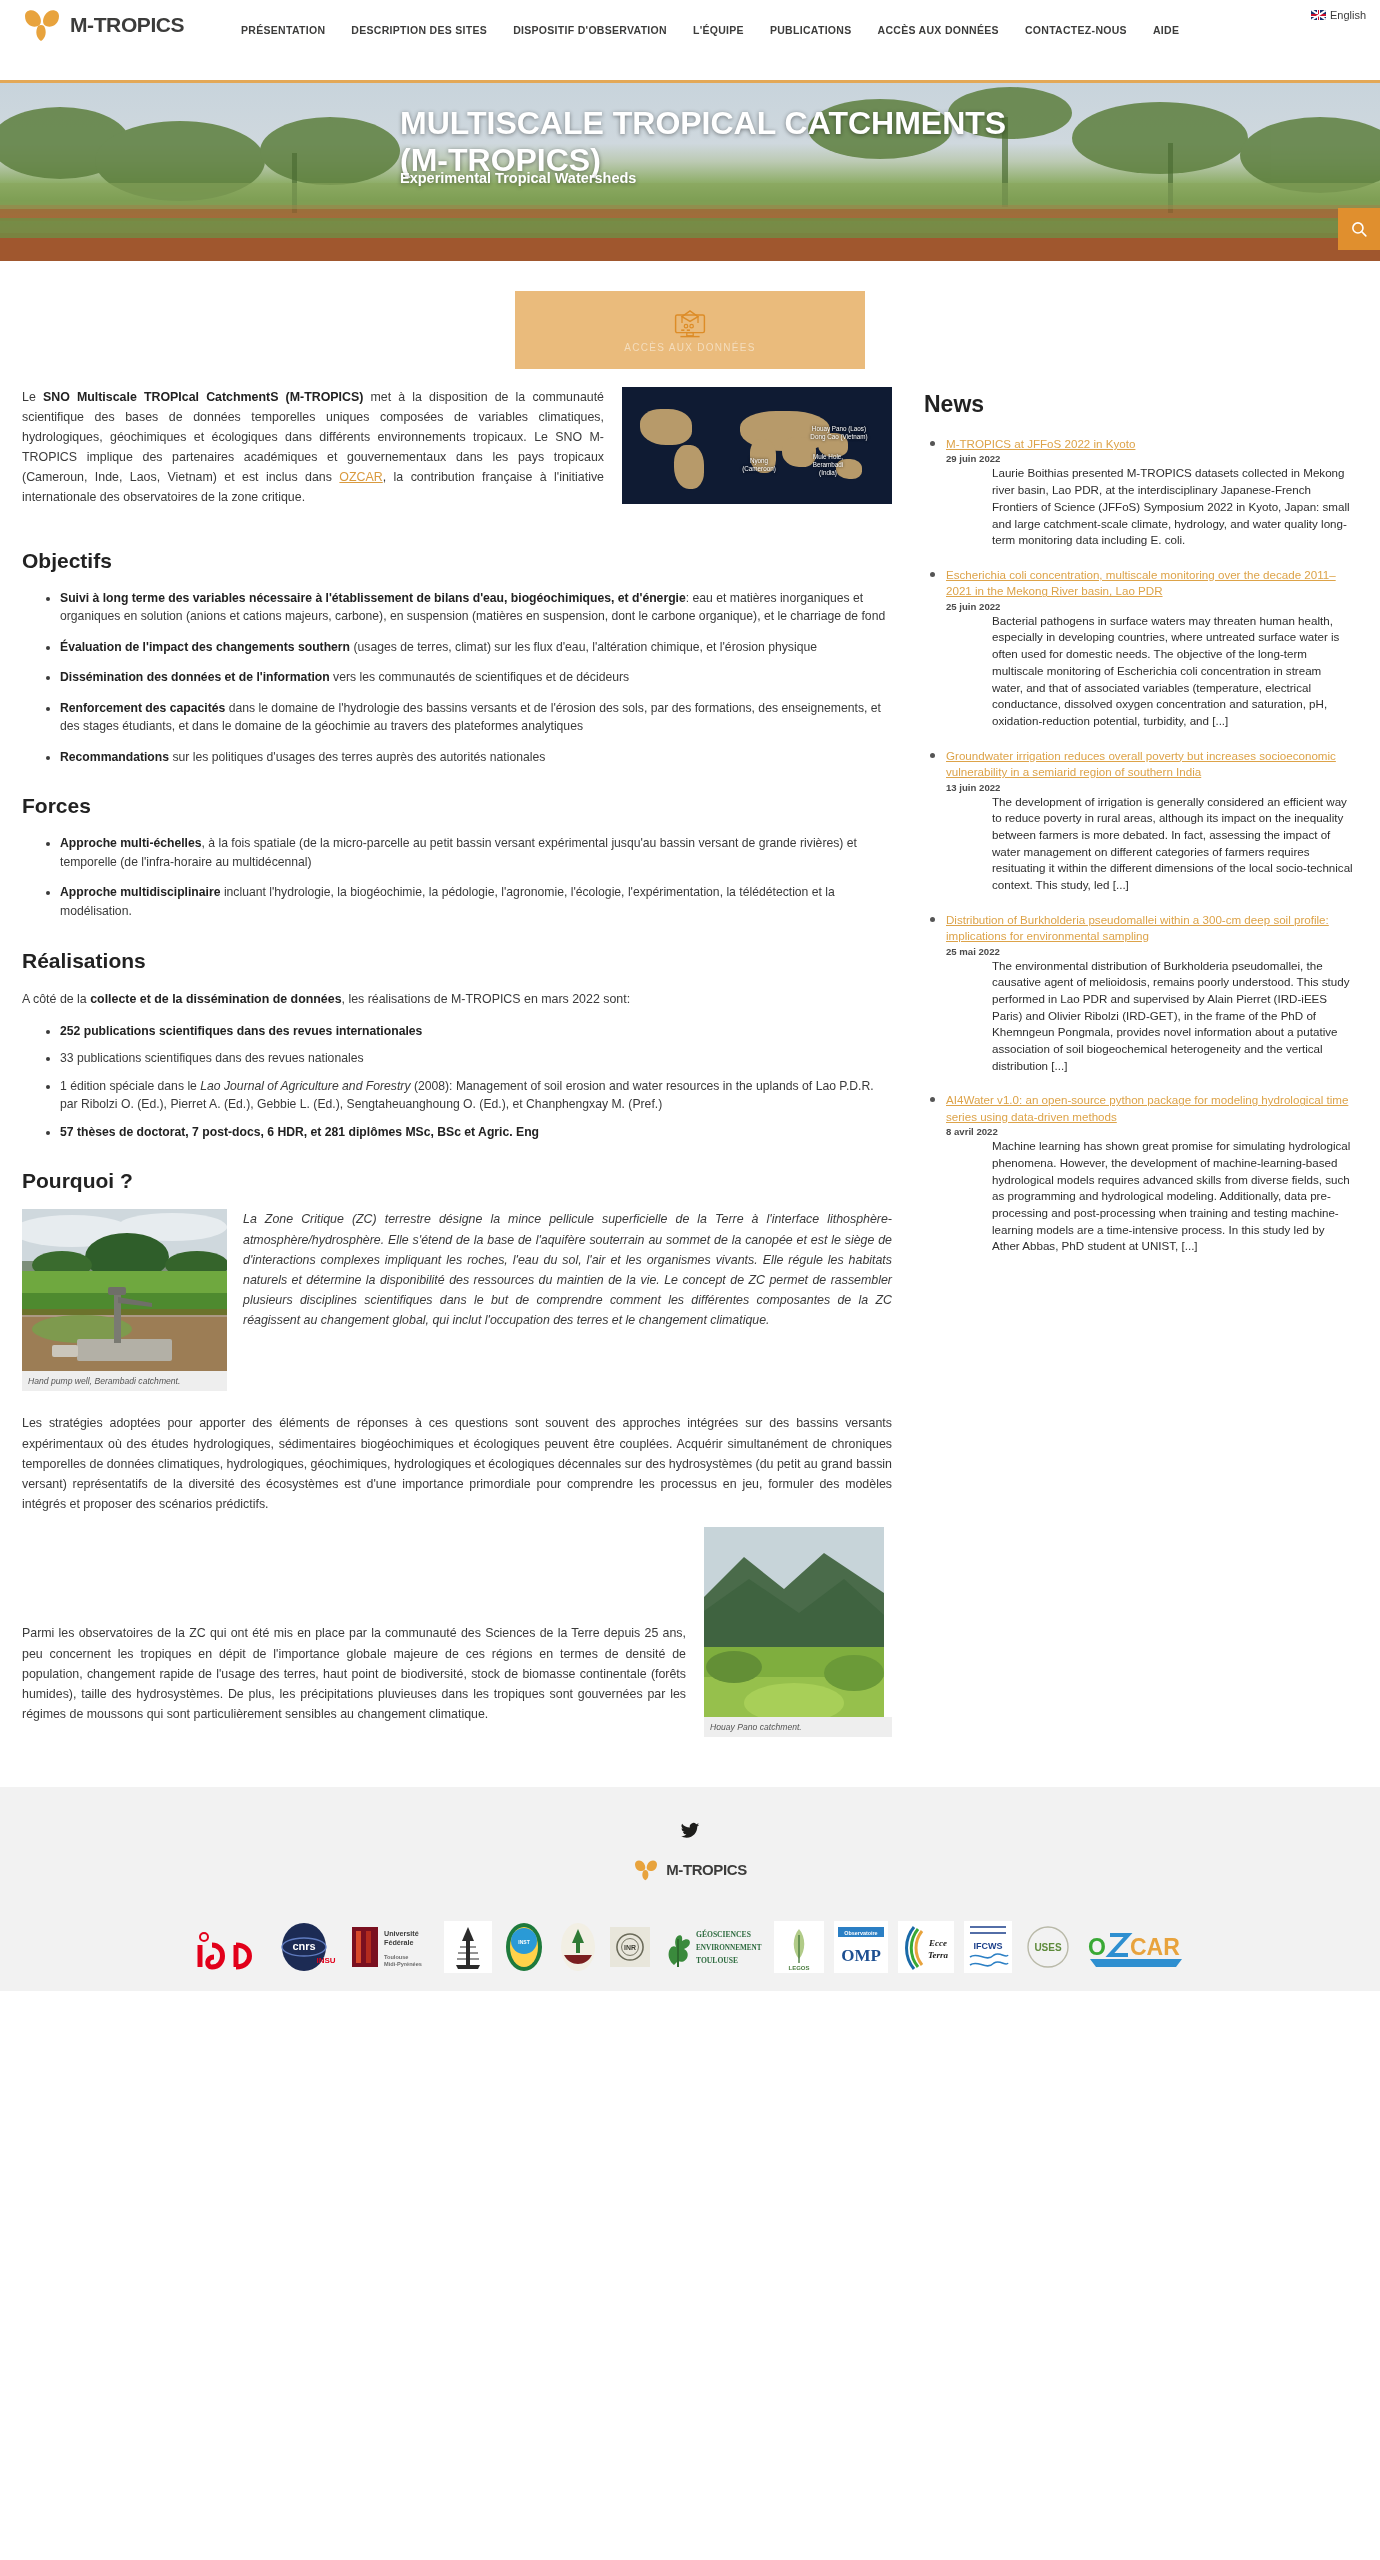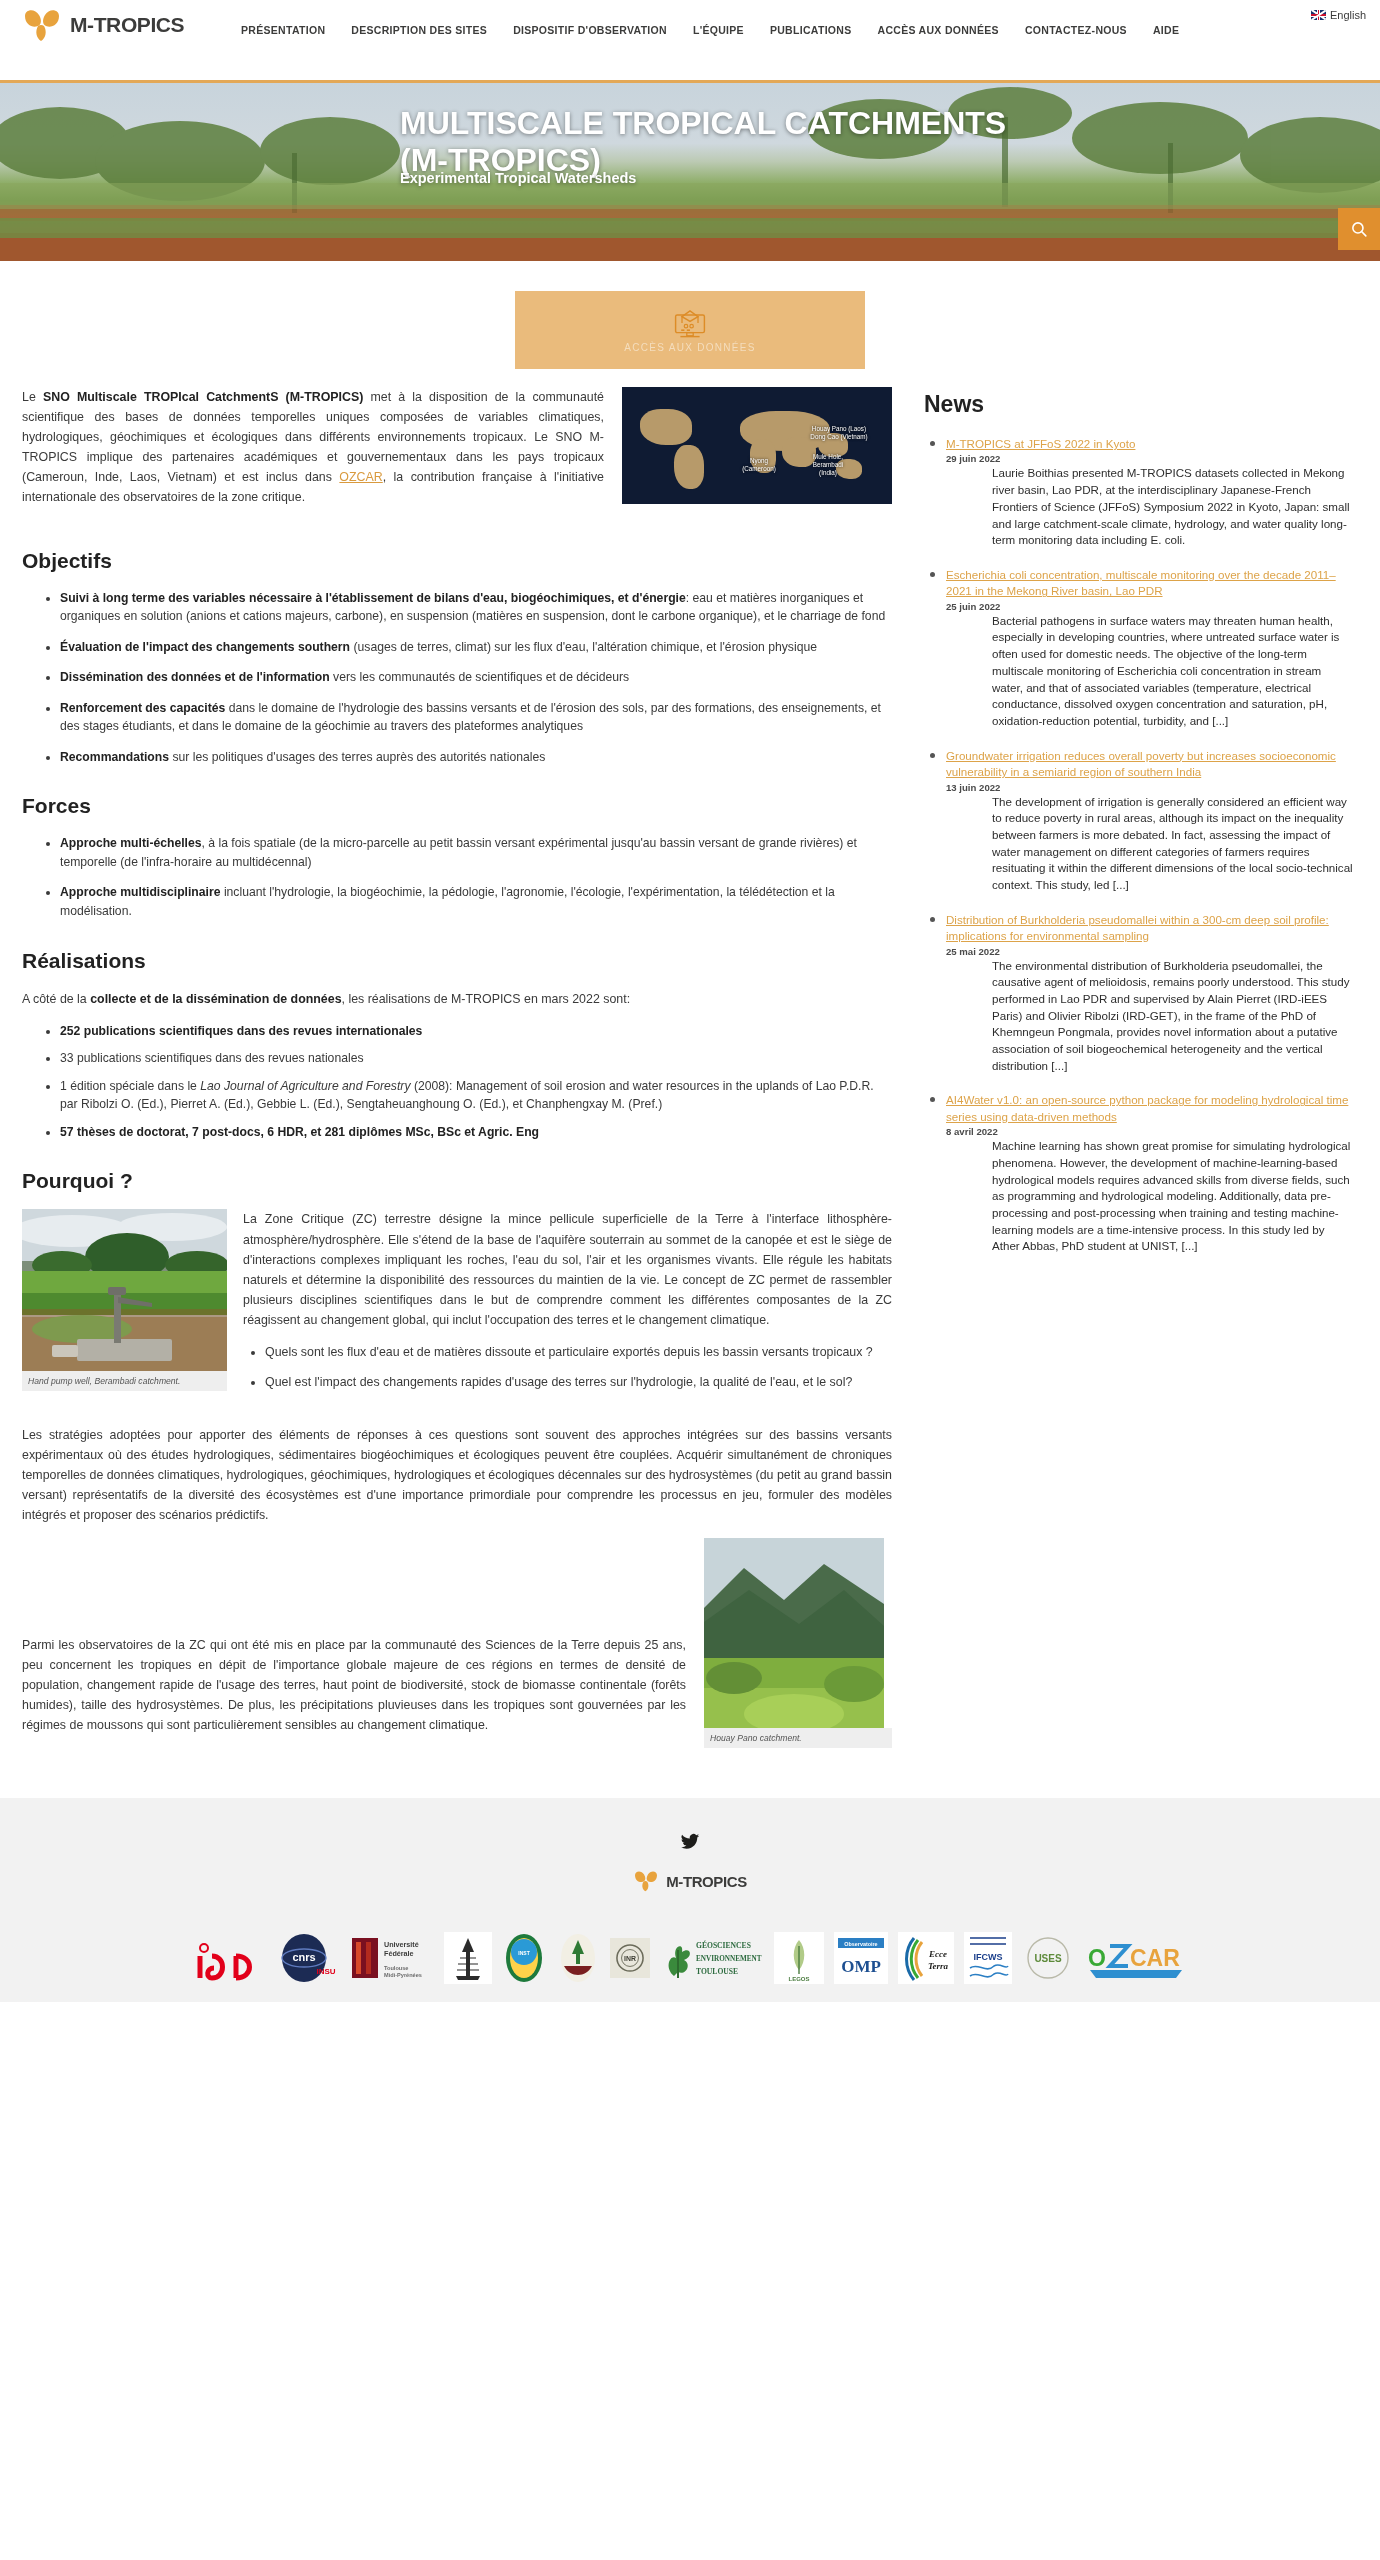--- a/index.html
+++ b/index.html
@@ -142,21 +142,21 @@
   }
 
   
   .why-wrap { display:flex; gap:16px; align-items:flex-start; }
   .fig { width:205px; flex:none; }
   .fig-photo { width:205px; height:162px; position:relative; overflow:hidden; }
   .fig-cap {
     background:#eeeeee; font-size:8.6px; font-style:italic; color:#555;
     padding:5px 6px; margin-top:0;
   }
-  .why-text { flex:1; }
+  .why-text { flex:1;font-style:italic; }
   ul.qs { margin:10px 0 0 0; padding-left:22px; }
   ul.qs li { font-size:12.4px; line-height:1.6; color:#3a3a3a; margin-bottom:10px; }
   .fig2 { width:188px; }
   .fig2-photo { width:180px; height:190px; position:relative; overflow:hidden; }
 
   
   h1.news-h { font-size:23px; font-weight:bold; color:#222; margin:4px 0 16px 0; }
   ul.news { margin:0; padding-left:22px; list-style:disc; }
   ul.news > li { margin-bottom:16px; }
   ul.news > li::marker { color:#555; }
@@ -342,24 +342,20 @@
             <path d="M96 88 L130 94 L130 98 L96 94 Z" fill="#6f6f68"></path>
             <rect x="86" y="78" width="18" height="8" rx="2" fill="#6f6f68"></rect>
             <rect x="30" y="136" width="26" height="12" rx="2" fill="#cac6bb"></rect>
           </svg>
         </div>
         <figcaption class="fig-cap">Hand pump well, Berambadi catchment.</figcaption>
       </figure>
 
       <div class="why-text">
         <p class="body">La Zone Critique (ZC) terrestre désigne la mince pellicule superficielle de la Terre à l'interface lithosphère-atmosphère/hydrosphère. Elle s'étend de la base de l'aquifère souterrain au sommet de la canopée et est le siège de d'interactions complexes impliquant les roches, l'eau du sol, l'air et les organismes vivants. Elle régule les habitats naturels et détermine la disponibilité des ressources du maintien de la vie. Le concept de ZC permet de rassembler plusieurs disciplines scientifiques dans le but de comprendre comment les différentes composantes de la ZC réagissent au changement global, qui inclut l'occupation des terres et le changement climatique.</p>
-        <ul class="qs">
-          <li>Quels sont les flux d'eau et de matières dissoute et particulaire exportés depuis les bassin versants tropicaux ?</li>
-          <li>Quel est l'impact des changements rapides d'usage des terres sur l'hydrologie, la qualité de l'eau, et le sol?</li>
-        </ul>
       </div>
     </div>
 
     <p class="body" style="margin-top:22px">Les stratégies adoptées pour apporter des éléments de réponses à ces questions sont souvent des approches intégrées sur des bassins versants expérimentaux où des études hydrologiques, sédimentaires biogéochimiques et écologiques peuvent être couplées. Acquérir simultanément de chroniques temporelles de données climatiques, hydrologiques, géochimiques, hydrologiques et écologiques décennales sur des hydrosystèmes (du petit au grand bassin versant) représentatifs de la diversité des écosystèmes est d'une importance primordiale pour comprendre les processus en jeu, formuler des modèles intégrés et proposer des scénarios prédictifs.</p>
 
     <div style="display:flex;gap:18px;align-items:flex-end;margin-top:10px">
       <p class="body" style="flex:1">Parmi les observatoires de la ZC qui ont été mis en place par la communauté des Sciences de la Terre depuis 25 ans, peu concernent les tropiques en dépit de l'importance globale majeure de ces régions en termes de densité de population, changement rapide de l'usage des terres, haut point de biodiversité, stock de biomasse continentale (forêts humides), taille des hydrosystèmes. De plus, les précipitations pluvieuses dans les tropiques sont gouvernées par les régimes de moussons qui sont particulièrement sensibles au changement climatique.</p>
       <figure class="fig2" style="margin:0">
         <div class="fig2-photo">
           <svg viewBox="0 0 180 190" style="width:180px;height:190px">

